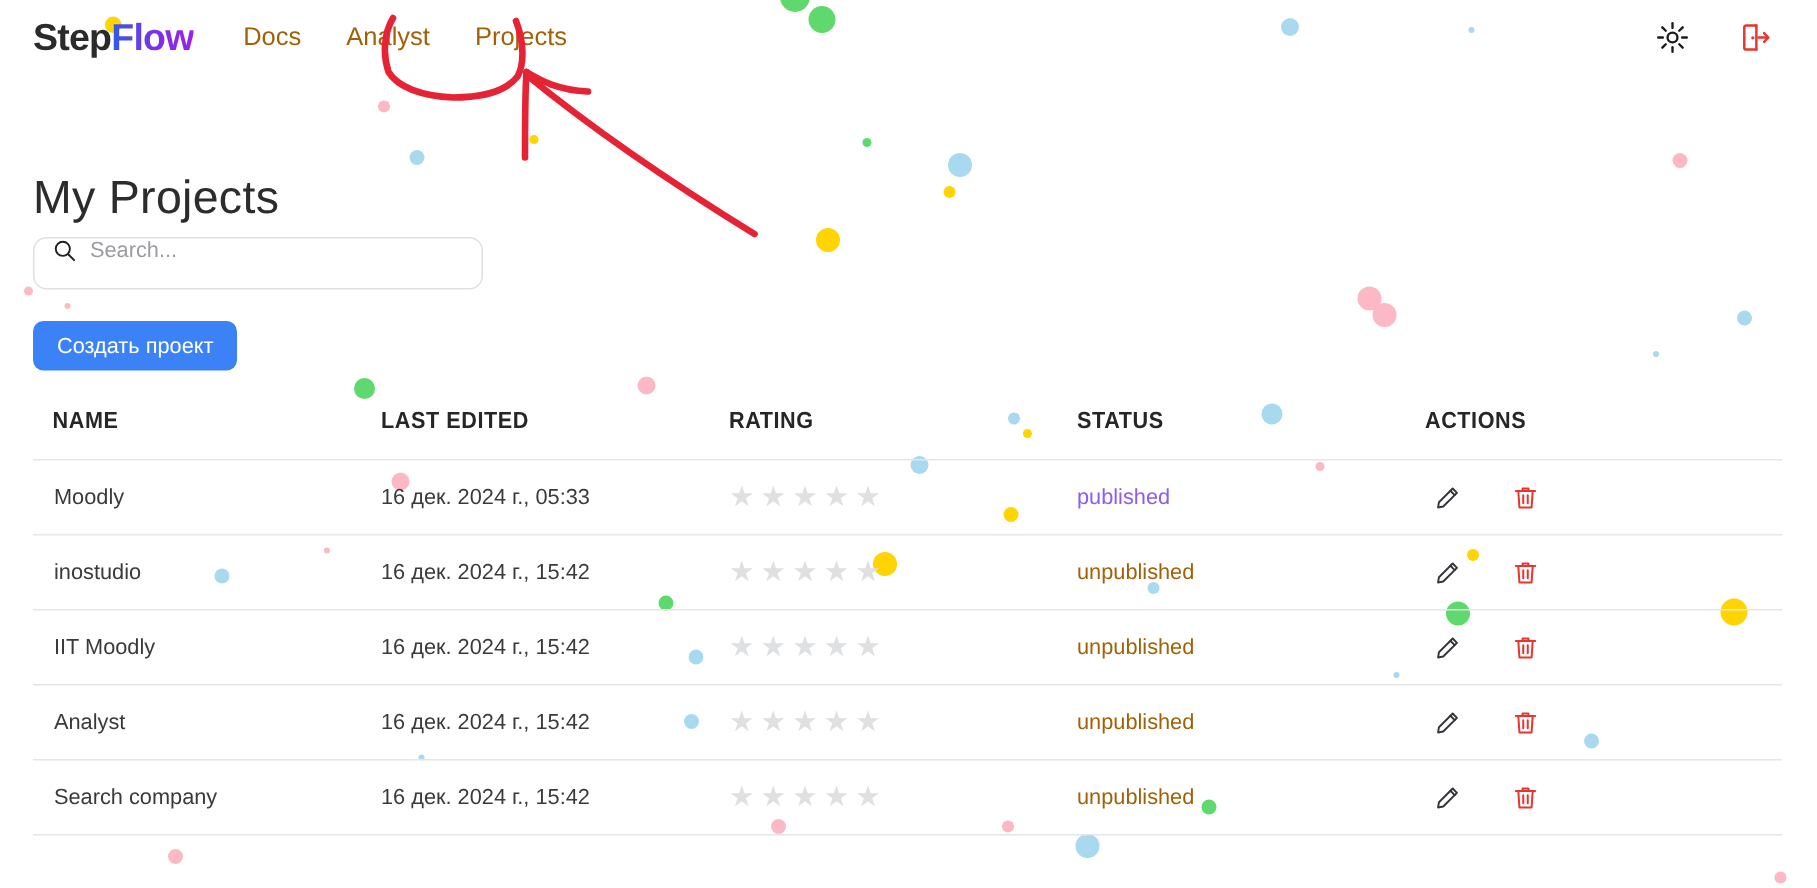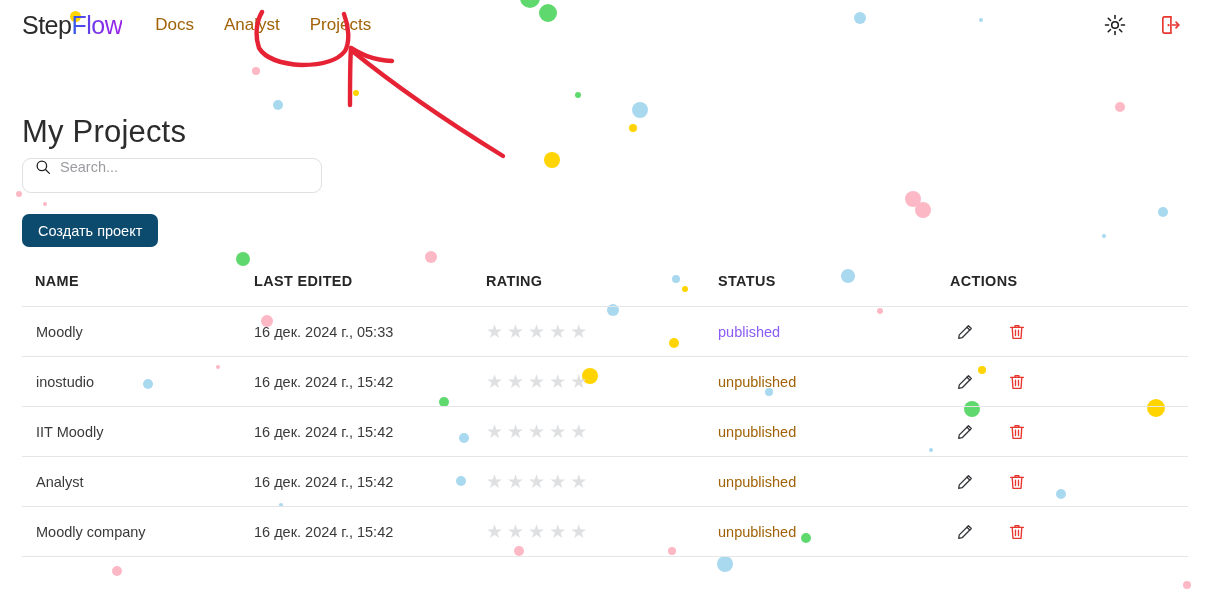--- a/index.html
+++ b/index.html
@@ -36,21 +36,21 @@
     width: 1211px;
     height: 50px;
     display: flex;
     align-items: center;
     z-index: 10;
   }
   .brand {
     position: relative;
     margin-left: 22px;
     font-size: 25px;
-    font-weight: normal;
+    font-weight: bold;
     letter-spacing: -0.5px;
     line-height: 1;
     white-space: nowrap;
     user-select: none;
   }
   .brand-step { color: #2b2b2b; }
   .brand-flow {
     background: linear-gradient(90deg, #2f5ce8 0%, #7d2fe8 55%, #9a23ea 100%);
     -webkit-background-clip: text;
     background-clip: text;
@@ -134,21 +134,21 @@
     background: transparent;
   }
   .search-input::placeholder { color: #9a9ca1; }
 
   .create-btn {
     position: absolute;
     top: 214px;
     left: 22px;
     height: 33px;
     padding: 0 16px;
-    background: #0c4a6e;
+    background: #3b82f6;
     color: #ffffff;
     border: none;
     border-radius: 7px;
     font-size: 14.5px;
     font-family: "Liberation Sans", sans-serif;
     cursor: pointer;
     z-index: 6;
   }
 
   
@@ -457,21 +457,21 @@
                     <path d="M3.4 5.8 H20.6"></path>
                     <path d="M9.4 5.8 V3.6 H14.6 V5.8"></path>
                     <path d="M5.6 5.8 L6.6 20.4 H17.4 L18.4 5.8"></path>
                     <path d="M10 9.6 V16.6 M14 9.6 V16.6"></path>
                   </g>
                 </svg></button>
             </div>
           </td>
         </tr>
         <tr>
-          <td class="td-name">Moodly company</td>
+          <td class="td-name">Search company</td>
           <td>16 дек. 2024 г., 15:42</td>
           <td><span class="stars">
               <span class="star">★</span>
               <span class="star">★</span>
               <span class="star">★</span>
               <span class="star">★</span>
               <span class="star">★</span>
             </span></td>
           <td><span class="status-unpublished">unpublished</span></td>
           <td class="actions-cell">

